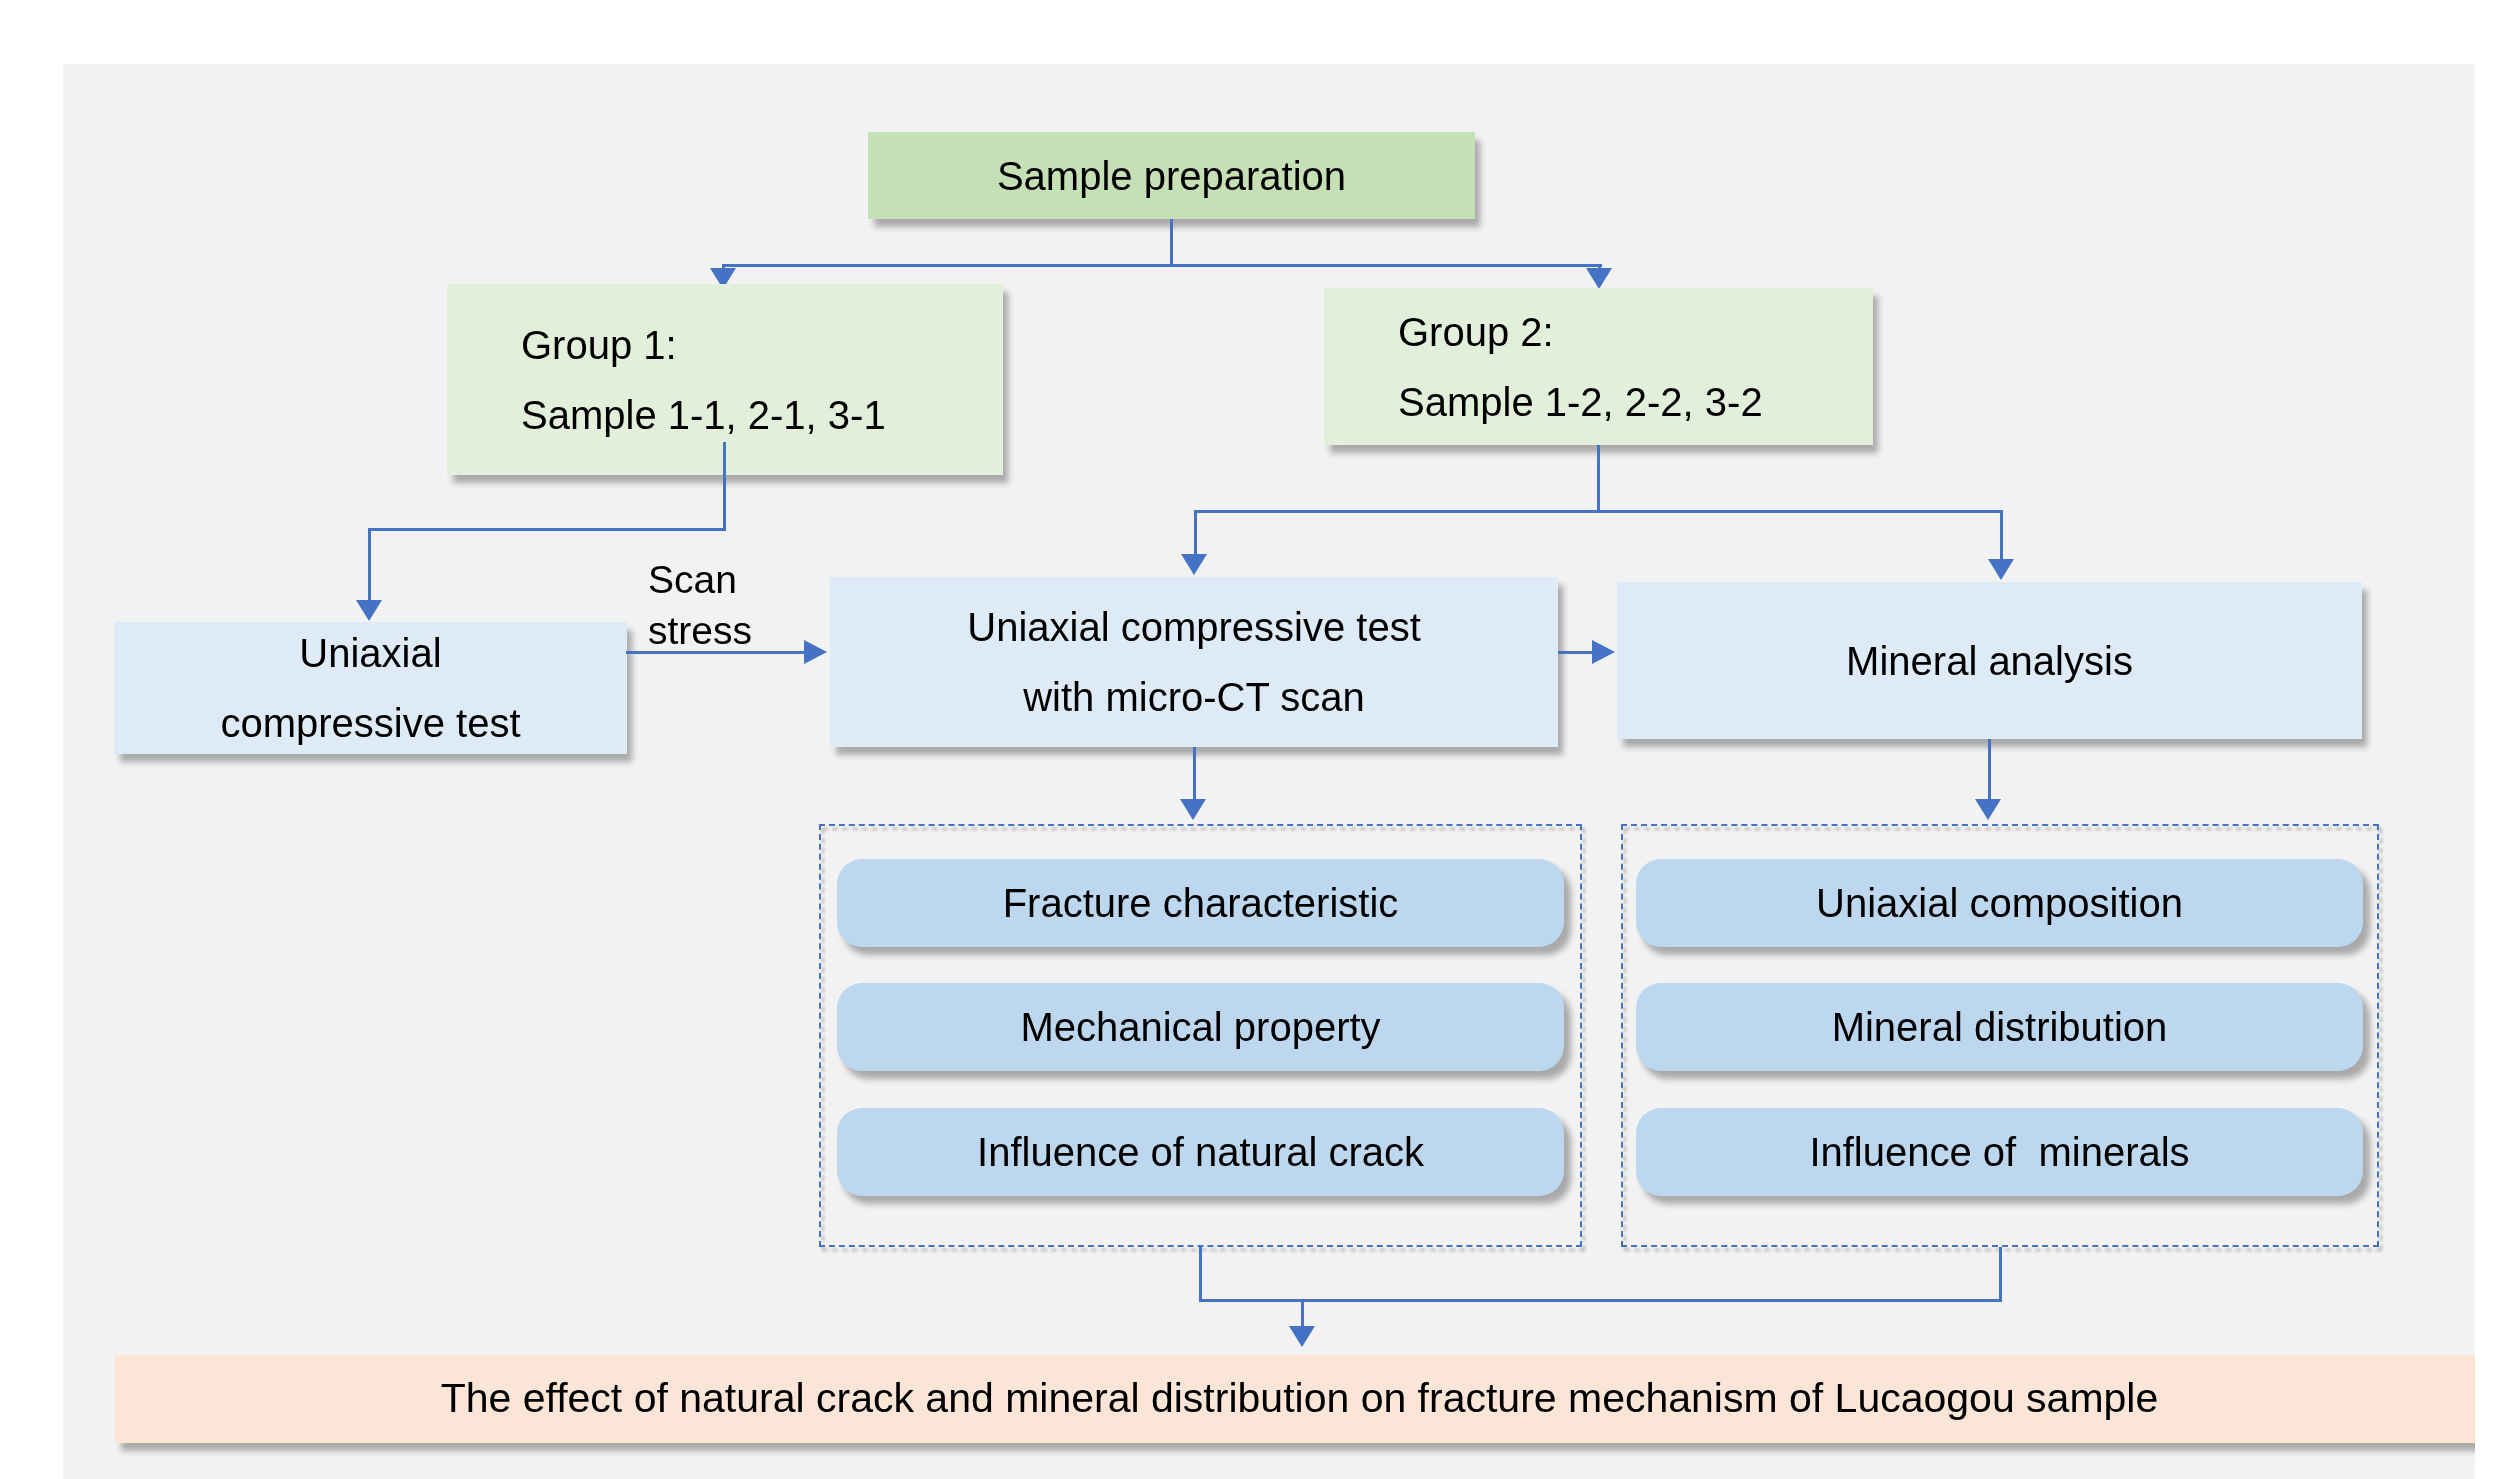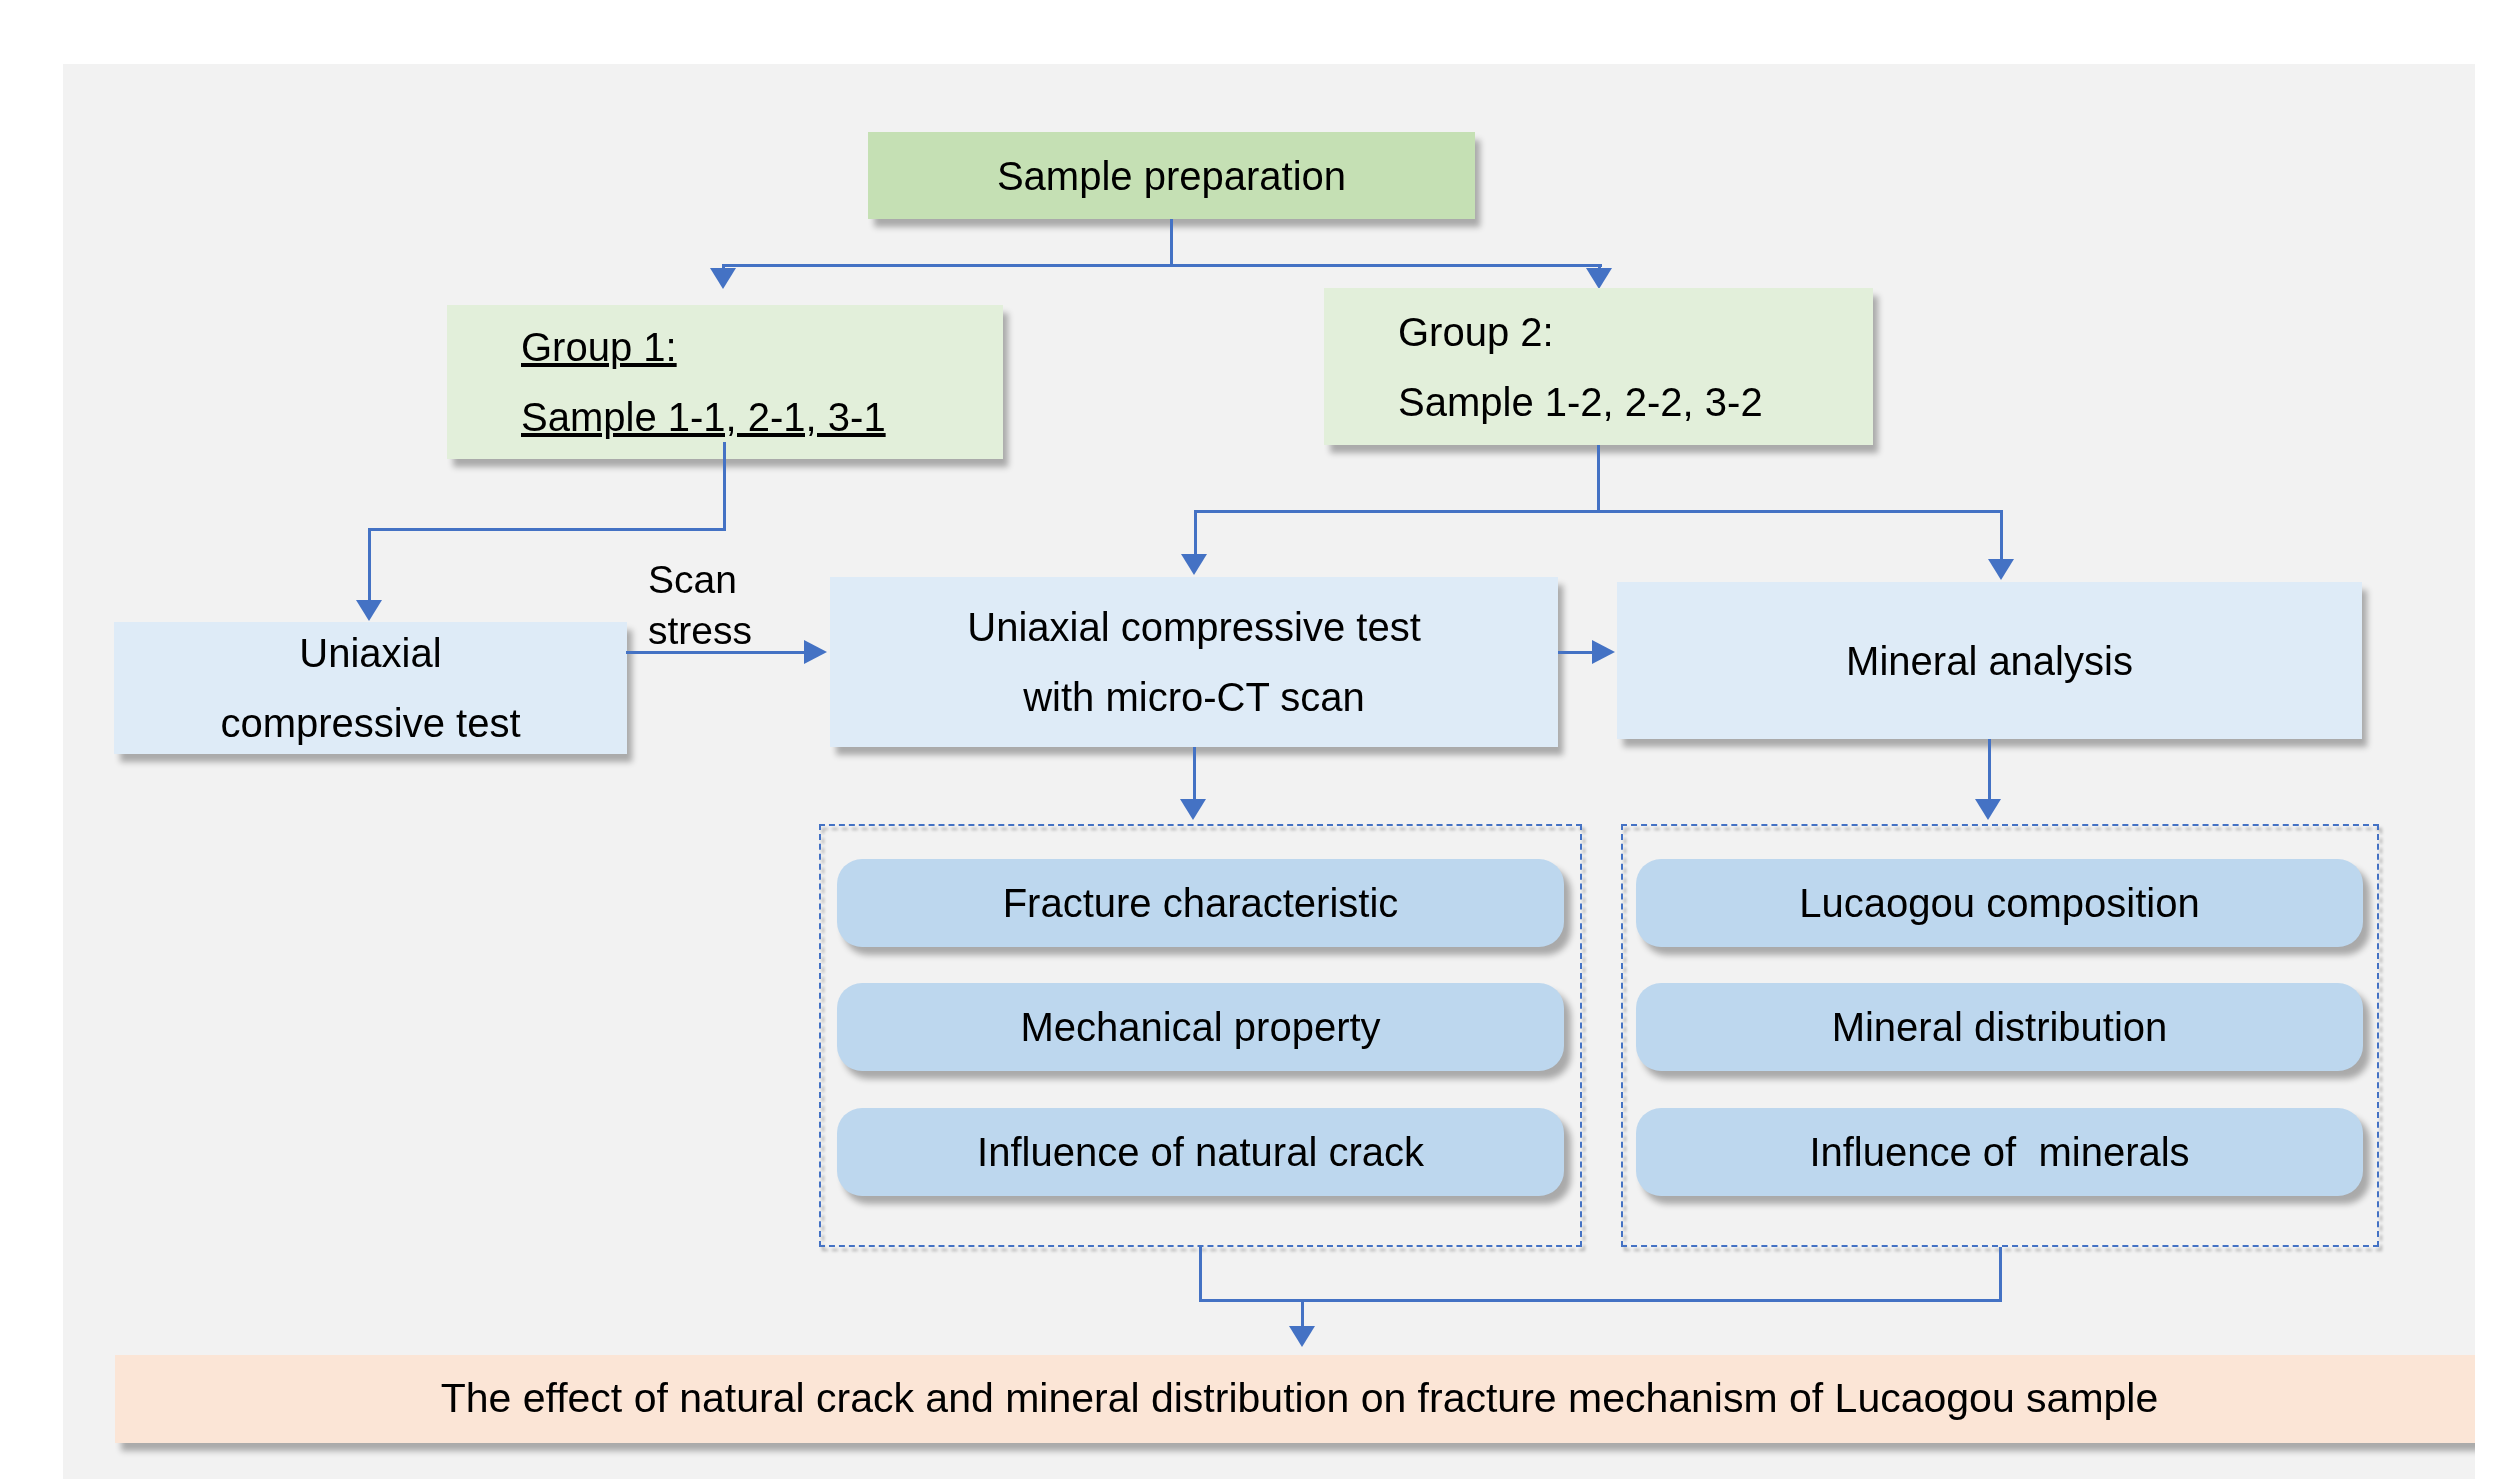--- a/index.html
+++ b/index.html
@@ -59,21 +59,21 @@
 
   <div class="node green-header" style="left:820px;top:84px;width:607px;height:87px;">Sample preparation</div>
 
   <div class="vline" style="left:1122px;top:171px;height:47px;"></div>
   <div class="hline" style="left:674px;top:216px;width:880px;"></div>
   <div class="vline" style="left:674px;top:216px;height:8.8px;"></div>
   <div class="ah-d" style="left:662px;top:220px;"></div>
   <div class="vline" style="left:1550px;top:216px;height:8.8px;"></div>
   <div class="ah-d" style="left:1538px;top:220px;"></div>
 
-  <div class="node green-light" style="left:399px;top:257px;width:556px;height:154px;text-decoration:underline;">
+  <div class="node green-light" style="left:399px;top:236px;width:556px;height:191px;">
     <span class="lines">
         <span style="display:block">Group 1:</span>
         <span style="display:block">Sample 1-1, 2-1, 3-1</span>
       </span>
   </div>
 
   <div class="node green-light" style="left:1276px;top:240px;width:549px;height:157px;">
     <span class="lines">
         <span style="display:block">Group 2:</span>
         <span style="display:block">Sample 1-2, 2-2, 3-2</span>
@@ -119,21 +119,21 @@
   <div class="ah-d" style="left:1132px;top:751px;"></div>
   <div class="vline" style="left:1940px;top:691px;height:62px;"></div>
   <div class="ah-d" style="left:1927px;top:751px;"></div>
 
   <div class="dashed-box" style="left:771px;top:776px;width:763px;height:423px;"></div>
   <div class="node blue-mid outcome" style="left:789px;top:811px;width:727px;height:88px;">Fracture characteristic</div>
   <div class="node blue-mid outcome" style="left:789px;top:1060px;width:727px;height:88px;">Influence of natural crack</div>
   <div class="node blue-mid outcome" style="left:789px;top:935px;width:727px;height:88px;">Mechanical property</div>
 
   <div class="dashed-box" style="left:1573px;top:776px;width:758px;height:423px;"></div>
-  <div class="node blue-mid outcome" style="left:1588px;top:811px;width:727px;height:88px;">Lucaogou composition</div>
+  <div class="node blue-mid outcome" style="left:1588px;top:811px;width:727px;height:88px;">Uniaxial composition</div>
   <div class="node blue-mid outcome" style="left:1588px;top:935px;width:727px;height:88px;">Mineral distribution</div>
   <div class="node blue-mid outcome" style="left:1588px;top:1060px;width:727px;height:88px;">Influence of  minerals</div>
 
   <div class="vline" style="left:1151px;top:1199px;height:54px;"></div>
   <div class="vline" style="left:1951px;top:1199px;height:54px;"></div>
   <div class="hline" style="left:1151px;top:1251px;width:803px;"></div>
   <div class="vline" style="left:1253px;top:1251px;height:29px;"></div>
   <div class="ah-d" style="left:1241px;top:1278px;"></div>
 
   <div class="node peach" style="left:67px;top:1307px;width:2369px;height:88px;">The effect of natural crack and mineral distribution on fracture mechanism of Lucaogou sample</div>

